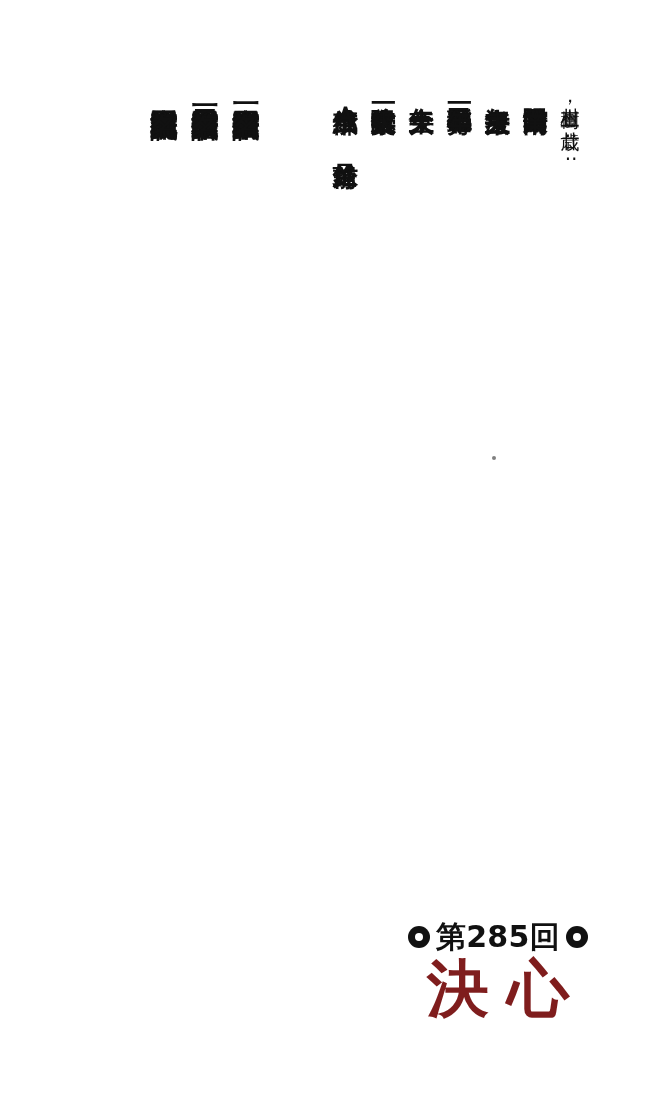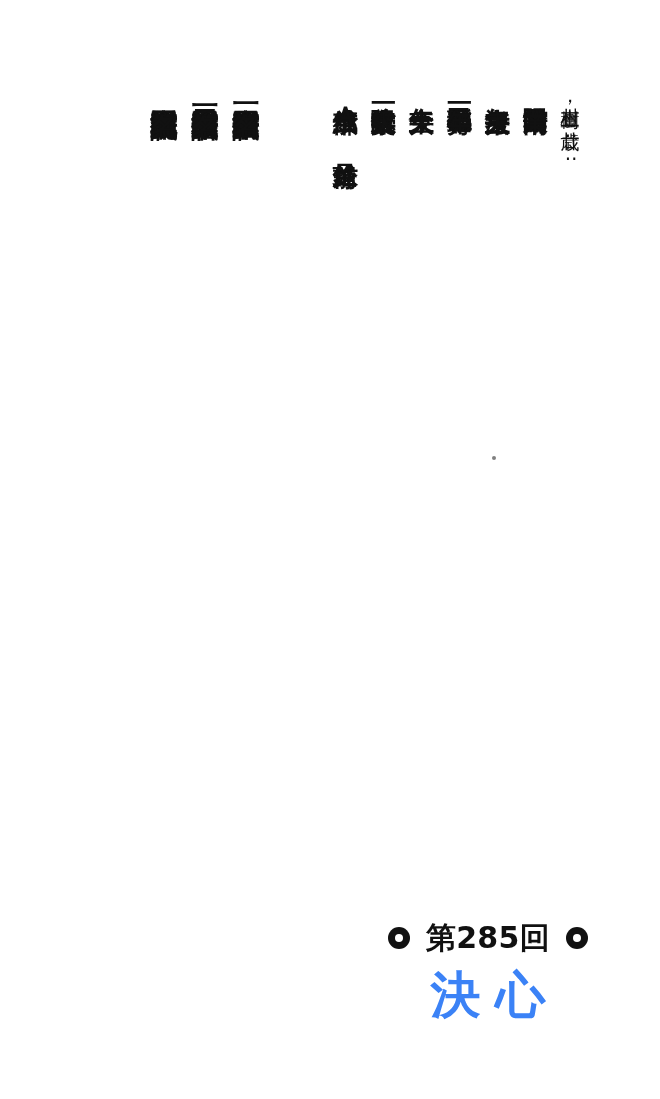--- a/index.html
+++ b/index.html
@@ -61,22 +61,22 @@
   #chapter-block {
     position: absolute;
     right: 72px;
     bottom: 78px;
     text-align: center;
   }
   #chapter-number-row {
     display: flex;
     align-items: center;
     justify-content: center;
-    gap: 14px;
-    margin-bottom: 16px;
+    gap: 4px;
+    margin-bottom: 4px;
   }
   .bullet-dot {
     display: inline-block;
     width: 22px;
     height: 22px;
     border-radius: 50%;
     background: #111;
     position: relative;
   }
   .bullet-dot::after {
@@ -94,23 +94,23 @@
     font-family: "DejaVu Sans", sans-serif;
     font-size: 30px;
     font-weight: bold;
     color: #111;
     letter-spacing: 0.01em;
     line-height: 1;
     padding: 0 2px;
   }
   #chapter-title {
     font-family: "DejaVu Sans", sans-serif;
-    font-size: 50px;
+    font-size: 62px;
     font-weight: bold;
-    color: #3b82f6;
+    color: #7f1d1d;
     letter-spacing: 0.30em;
     line-height: 1.05;
     padding-left: 0.30em;
   }
 </style>
 </head>
 <body>
 
 <div id="page">
 

